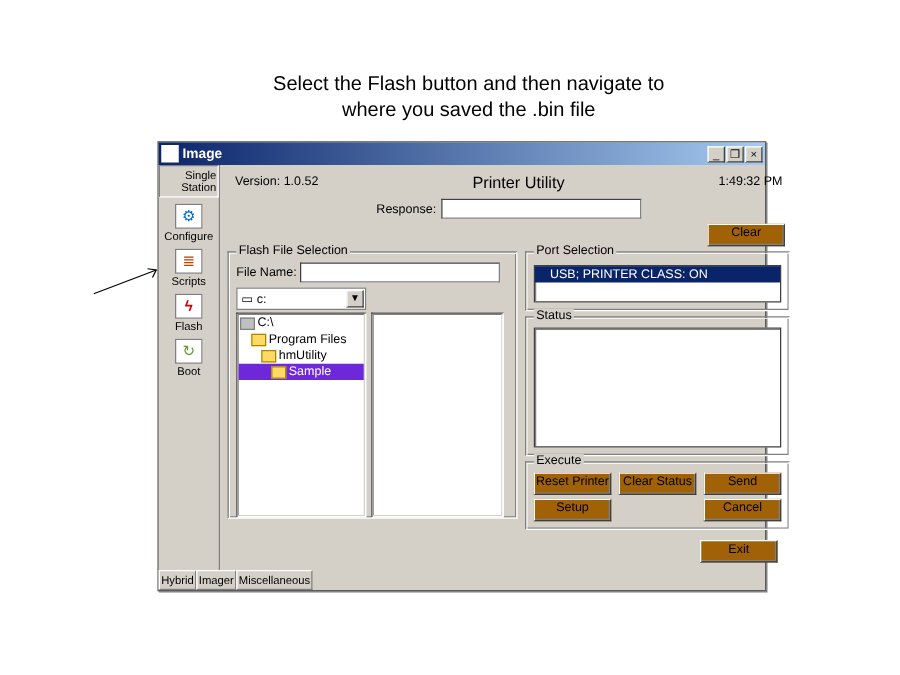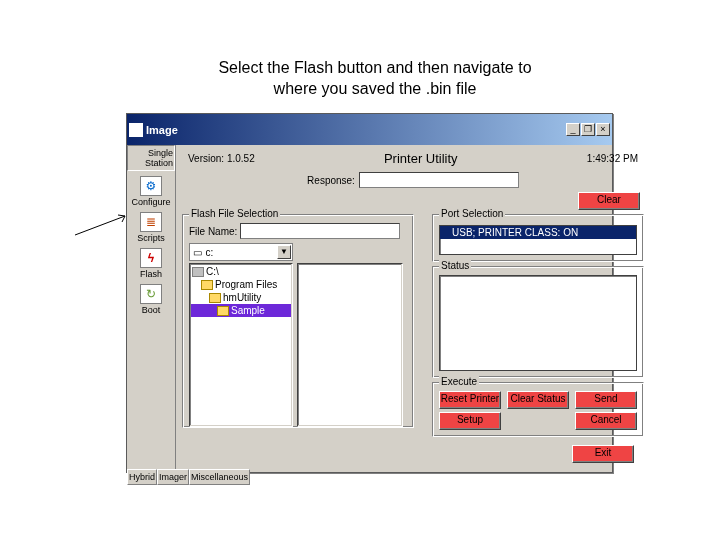--- a/index.html
+++ b/index.html
@@ -28,21 +28,21 @@
   }
   .app-window {
     position: absolute;
     left: 126px; top: 113px;
     width: 487px; height: 360px;
     border: 1px solid #5a5a5a;
     background: #d4d0c8;
     box-shadow: 1px 1px 0 #808080;
   }
   .titlebar {
-    height: 31px;
+    height: 18px;
     background: linear-gradient(to right, #0a246a, #a6caf0);
     color: #fff;
     display: flex;
     align-items: center;
     padding: 0 2px;
     font-size: 11px;
   }
   .titlebar .icon {
     width: 14px; height: 14px;
     background: #fff;
@@ -143,36 +143,36 @@
   .text-input {
     height: 16px;
     background: #fff;
     border: 1px solid #808080;
     border-top-color: #404040;
     border-left-color: #404040;
     font-size: 10px;
     padding: 0 2px;
   }
   .btn {
-    background: #ef4444;
+    background: #a16207;
     border: 1px solid #fff;
     border-right-color: #404040;
     border-bottom-color: #404040;
     box-shadow: inset -1px -1px 0 #808080;
     font-size: 10px;
     padding: 1px 0;
     text-align: center;
     cursor: pointer;
     height: 18px;
     width: 62px;
   }
   .clear-row { display:flex; justify-content:flex-end; padding-right:4px; margin-bottom:4px; }
   .columns {
     display: flex;
-    gap: 18px;
+    gap: 6px;
   }
   .fieldset {
     border: 1px solid #808080;
     border-top-color:#808080; border-left-color:#808080;
     border-right-color:#fff; border-bottom-color:#fff;
     box-shadow: inset 1px 1px 0 #fff, inset -1px -1px 0 #808080;
     padding: 8px 6px 6px;
     position: relative;
   }
   .fieldset .legend {

